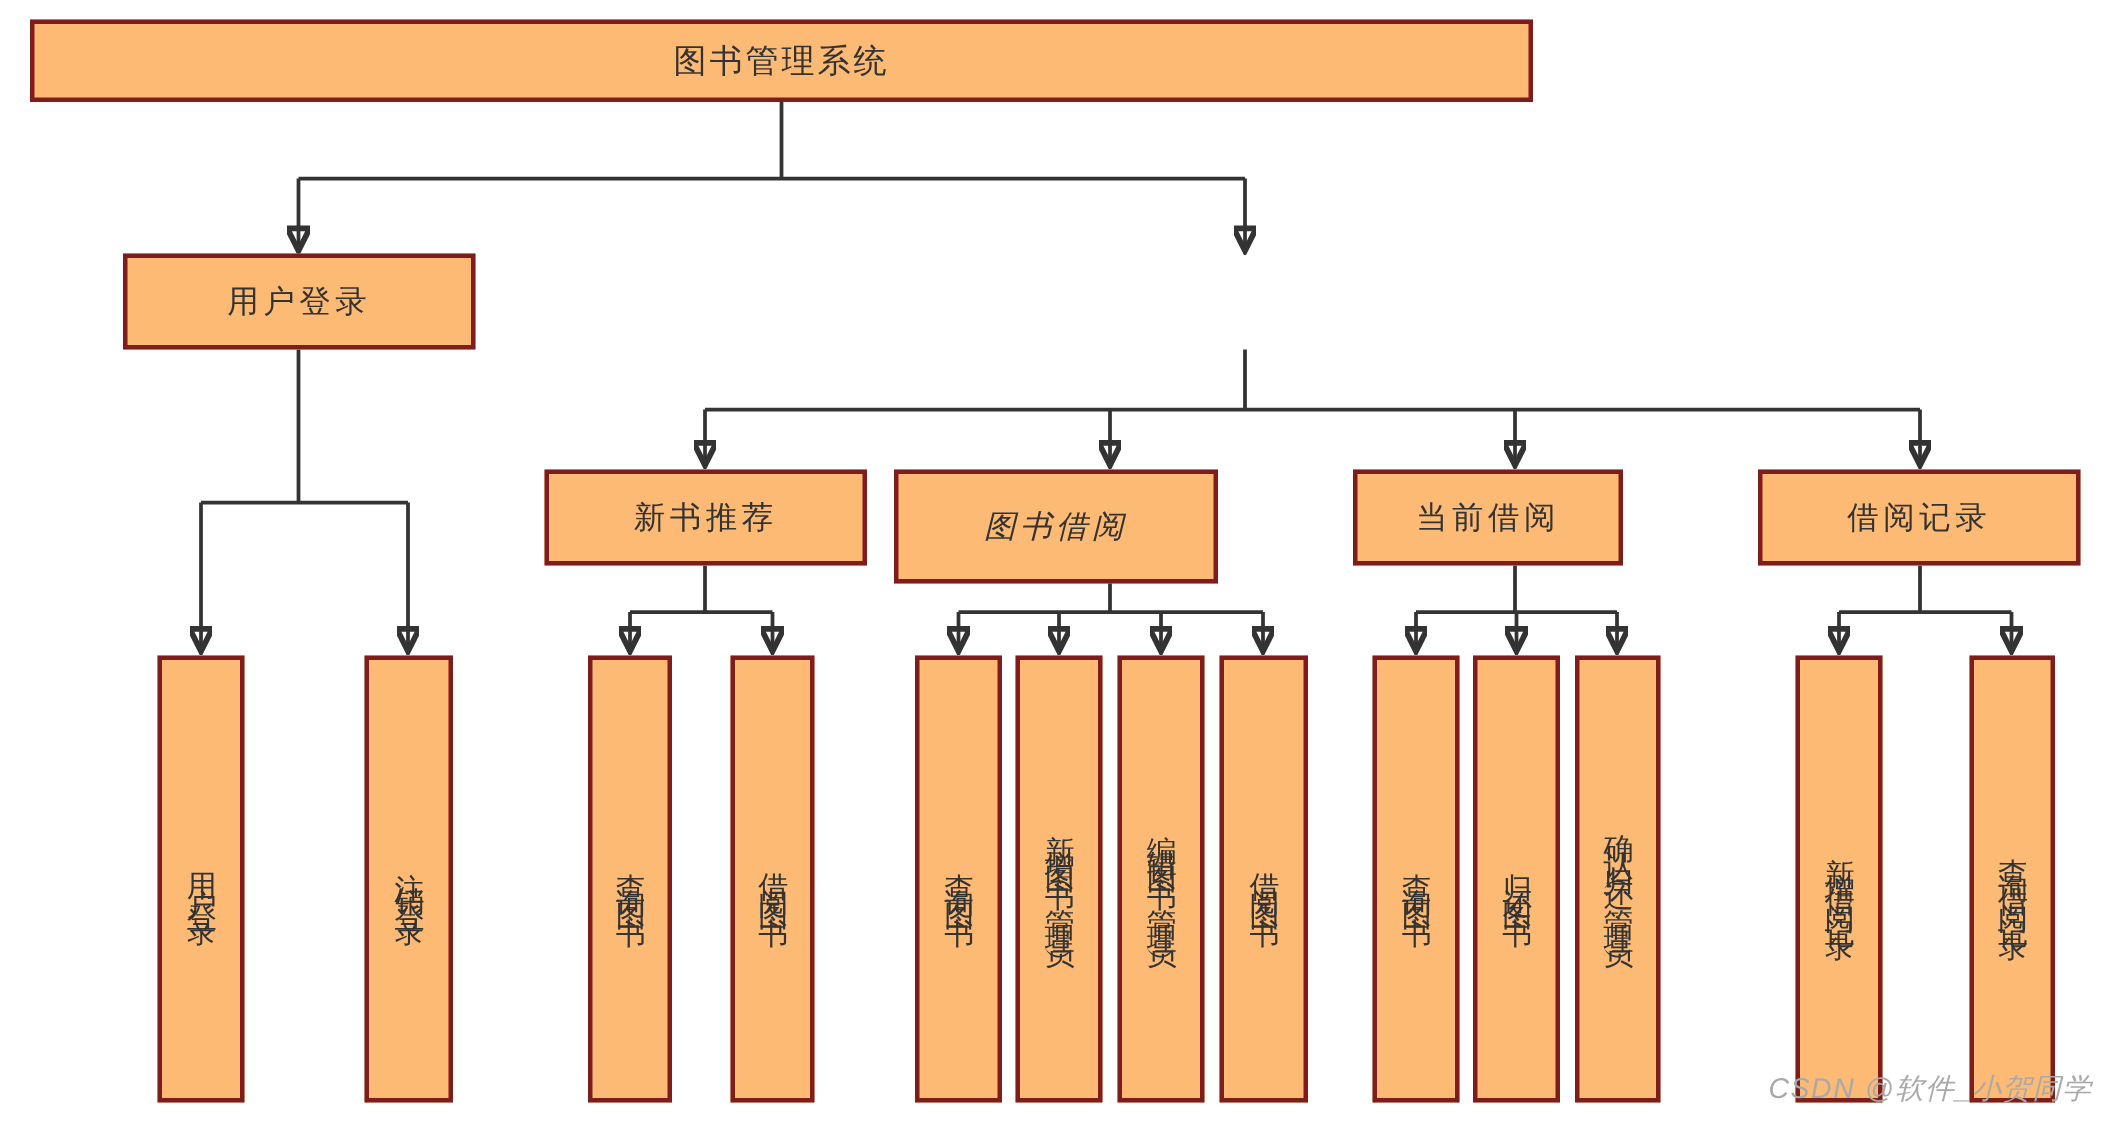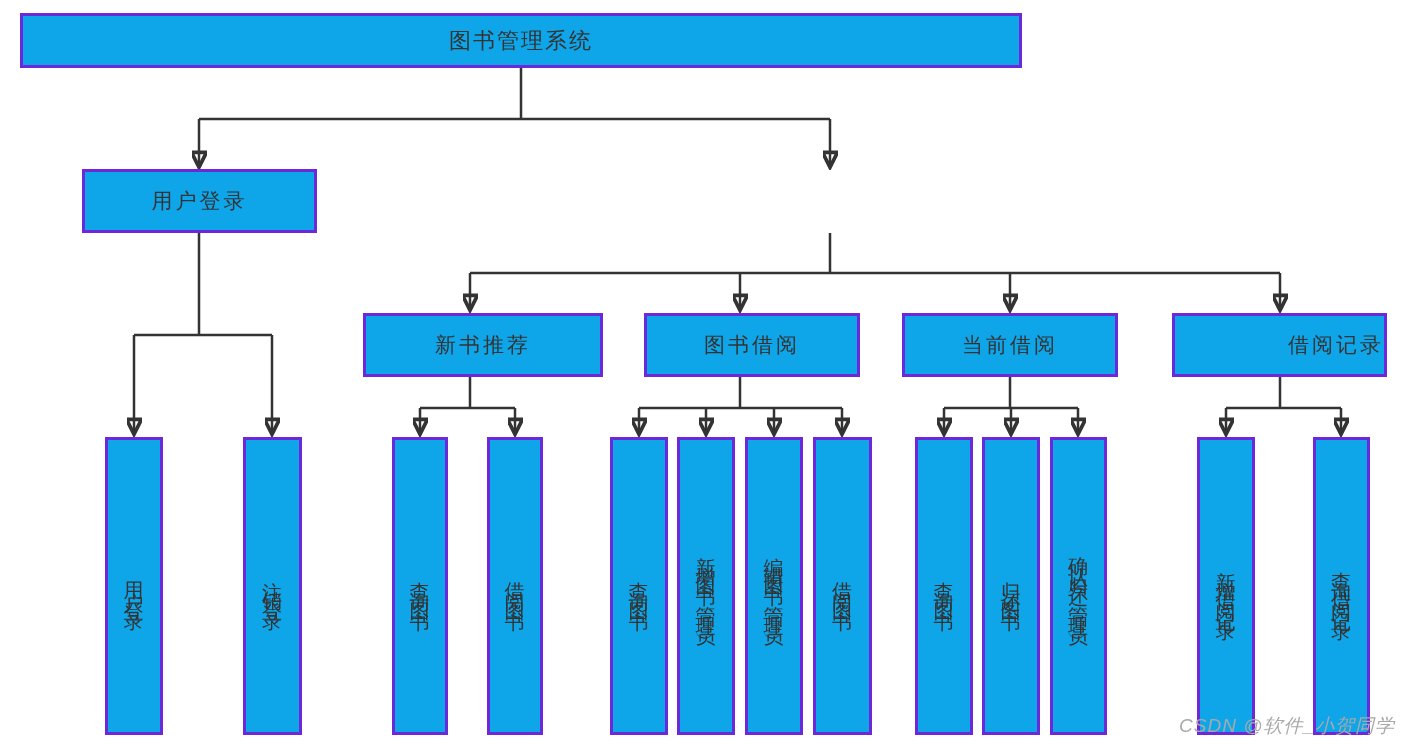--- a/index.html
+++ b/index.html
@@ -24,22 +24,22 @@
     pointer-events: none;
   }
   .connector-layer path {
     stroke: #333333;
     stroke-width: 2.5;
     fill: none;
   }
   .node {
     position: absolute;
     box-sizing: border-box;
-    border: 3px solid #6d28d9;
-    background: #0ea5e9;
+    border: 3px solid #7f1d1d;
+    background: #fdba74;
     display: flex;
     align-items: center;
     justify-content: center;
     color: #333333;
   }
   .h-node {
     font-size: 21px;
     letter-spacing: 3px;
   }
   .root-node {
@@ -125,30 +125,30 @@
   </svg>
 
   <div class="node root-node" style="left:20px; top:13px; width:1002px; height:55px;">
     <span>图书管理系统</span>
   </div>
 
   <div class="node h-node" style="left:82px; top:169px; width:235px; height:64px;">
     <span>用户登录</span>
   </div>
 
-  <div class="node h-node" style="left:363px; top:313px; width:240px; height:64px;">
+  <div class="node h-node" style="left:363px; top:313px; width:215px; height:64px;">
     <span>新书推荐</span>
   </div>
-  <div class="node h-node" style="left:644px; top:313px; width:216px; height:64px;">
+  <div class="node h-node" style="left:596px; top:313px; width:216px; height:76px;font-style:italic;">
     <span>图书借阅</span>
   </div>
-  <div class="node h-node" style="left:902px; top:313px; width:216px; height:64px;">
+  <div class="node h-node" style="left:902px; top:313px; width:180px; height:64px;">
     <span>当前借阅</span>
   </div>
-  <div class="node h-node" style="left:1172px; top:313px; width:215px; height:64px;justify-content:flex-end;">
+  <div class="node h-node" style="left:1172px; top:313px; width:215px; height:64px;">
     <span>借阅记录</span>
   </div>
 
   <div class="node v-node" style="left:105px; top:437px; width:58px; height:298px;">
     <span>用户登录</span>
   </div>
   <div class="node v-node" style="left:243px; top:437px; width:59px; height:298px;">
     <span>注销登录</span>
   </div>
 

